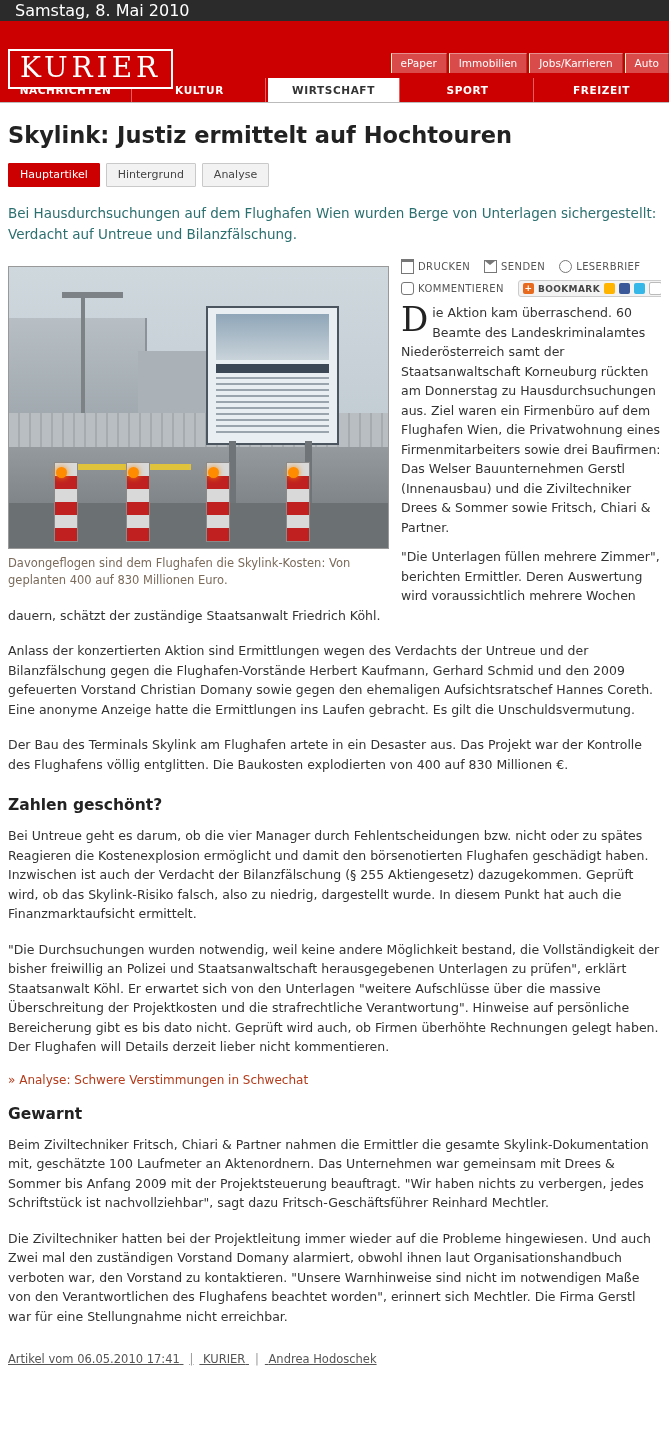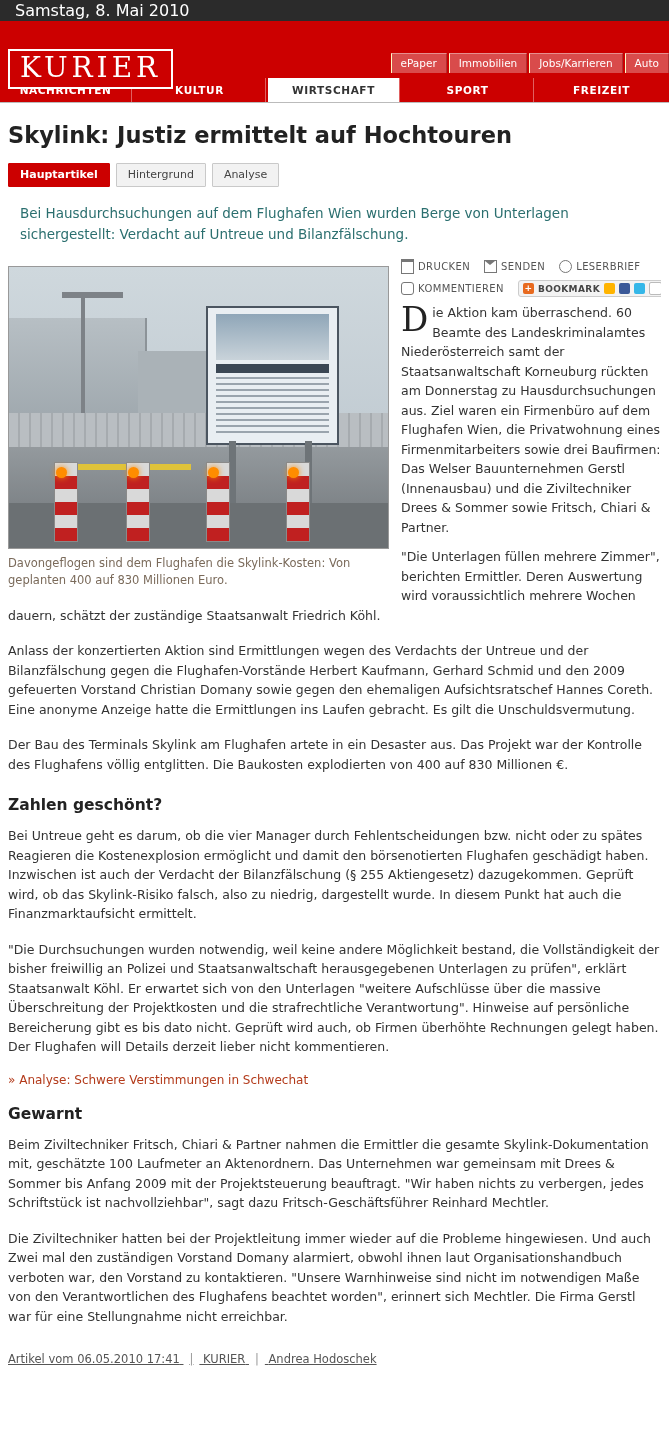--- a/index.html
+++ b/index.html
@@ -119,28 +119,28 @@
     padding: 4px 11px 5px 11px;
     border: 1px solid #c9c9c9;
     background: #f2f2f2;
     color: #444444;
     border-radius: 1px;
   }
   .tab.active {
     background: #cc0000;
     color: #ffffff;
     border-color: #cc0000;
-    font-weight: bold;
+    font-weight: normal;
   }
 
   .lede {
     color: #2b6f6f;
     font-size: 13.5px;
     line-height: 21px;
-    margin: 0 0 14px 12px;
+    margin: 0 0 14px 0;
   }
 
   
   .region {
     position: relative;
     overflow: hidden;
   }
   .figure {
     float: left;
     width: 381px;

